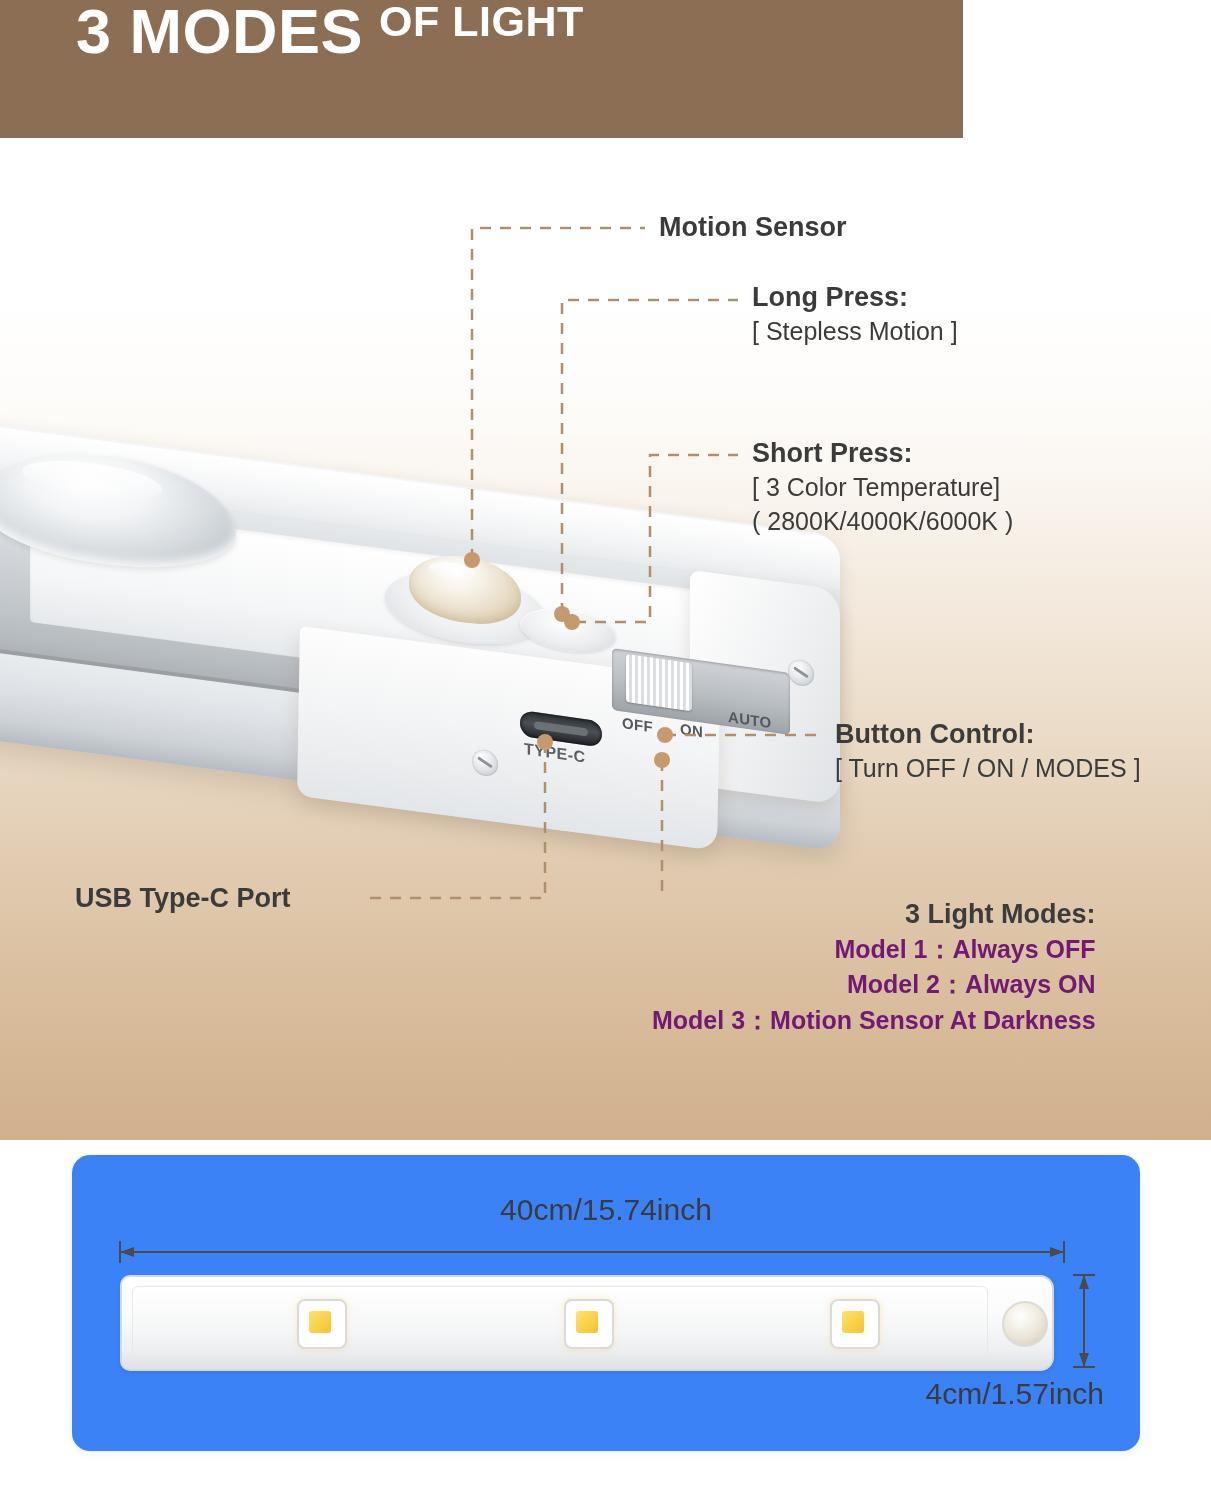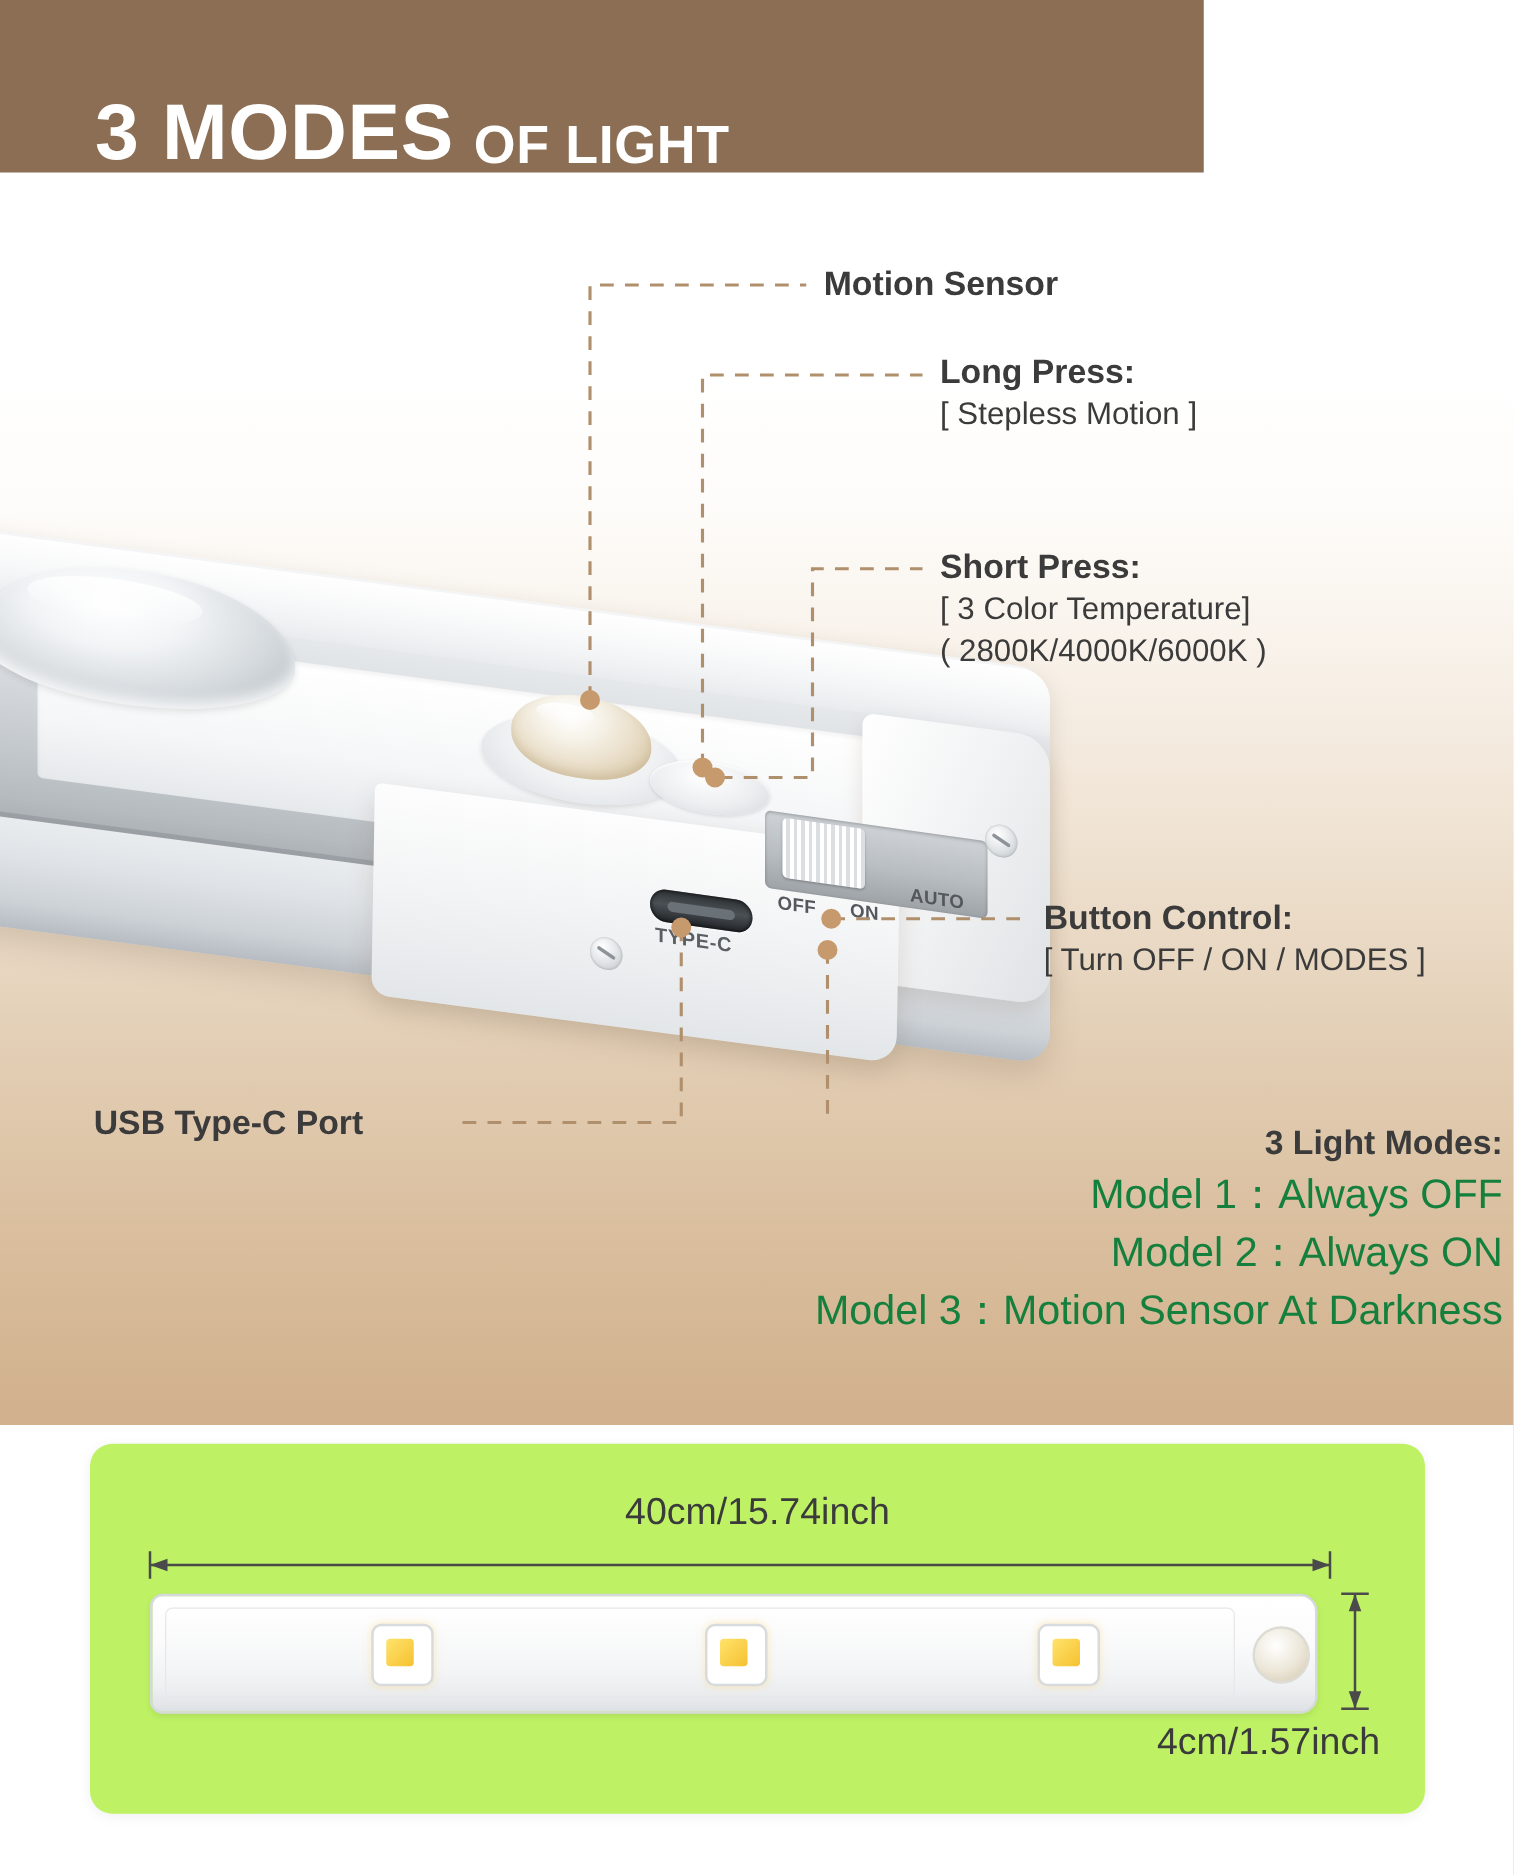--- a/index.html
+++ b/index.html
@@ -42,21 +42,21 @@
   }
 
   
   #header {
     position: absolute;
     left: 0; top: 0;
     width: 963px;
     height: 138px;
     background: #8b6e53;
     display: flex;
-    align-items: flex-end;
+    align-items: flex-start;
     box-sizing: border-box;
     padding-left: 76px;
   }
   #header .big {
     color: #ffffff;
     font-size: 63px;
     font-weight: bold;
     letter-spacing: 0.5px;
     line-height: 1;
   }
@@ -353,34 +353,35 @@
     white-space: nowrap;
   }
 
   #c-motion  { left: 659px; top: 211px; }
   #c-long    { left: 752px; top: 281px; }
   #c-short   { left: 752px; top: 437px; }
   #c-button  { left: 835px; top: 718px; }
   #c-usb     { left: 75px;  top: 882px; }
   #c-modes   { left: 652px; top: 898px; text-align: right; }
   #c-modes .row {
-    font-size: 33px;
-    color: #15803d;
+    font-size: 25px;
+    color: #701a75;
     line-height: 1.42;
     white-space: nowrap;
+    font-weight: bold;
   }
 
   
   #dim-card {
     position: absolute;
     left: 72px;
     top: 1155px;
     width: 1068px;
     height: 296px;
-    background: #bef264;
+    background: #3b82f6;
     border-radius: 18px;
     box-shadow: 0 2px 10px rgba(0,0,0,0.06);
   }
   #dim-label-w {
     position: absolute;
     left: 0; right: 0;
     top: 38px;
     text-align: center;
     font-size: 30px;
     color: #3b3b3b;

